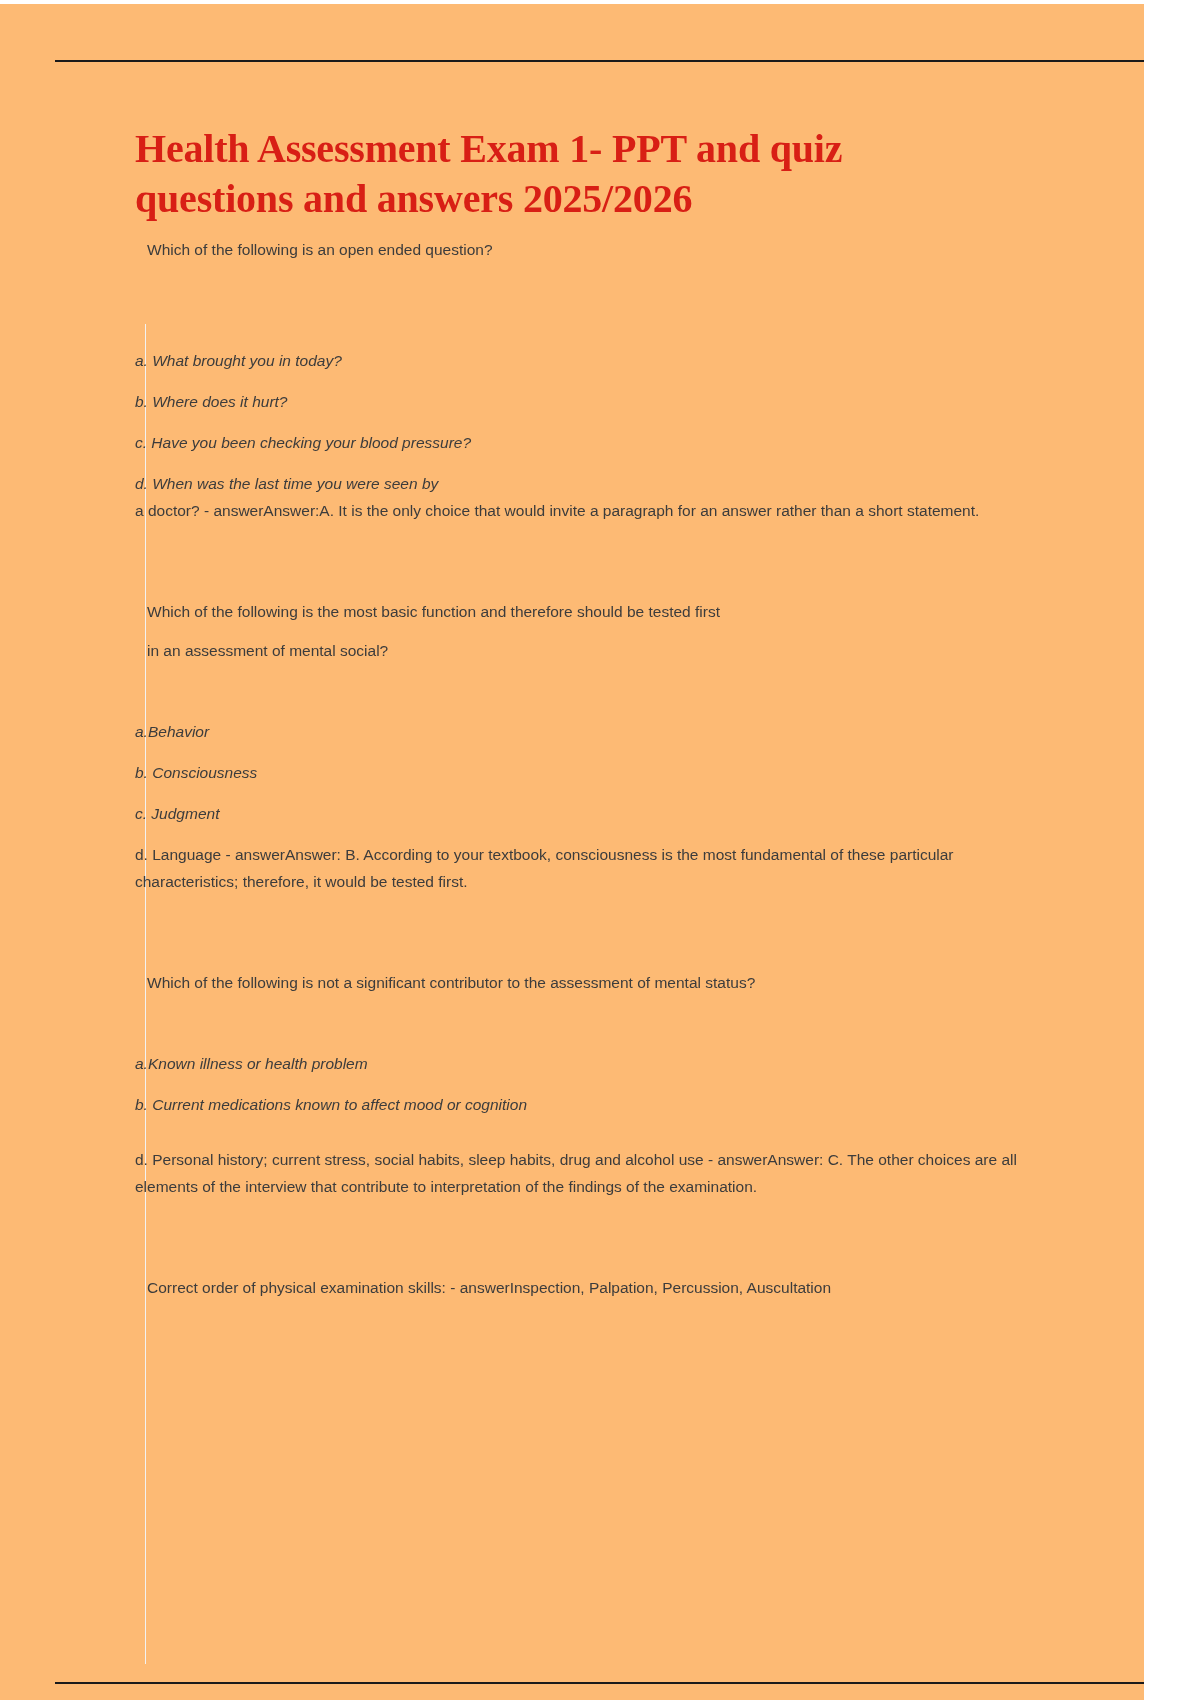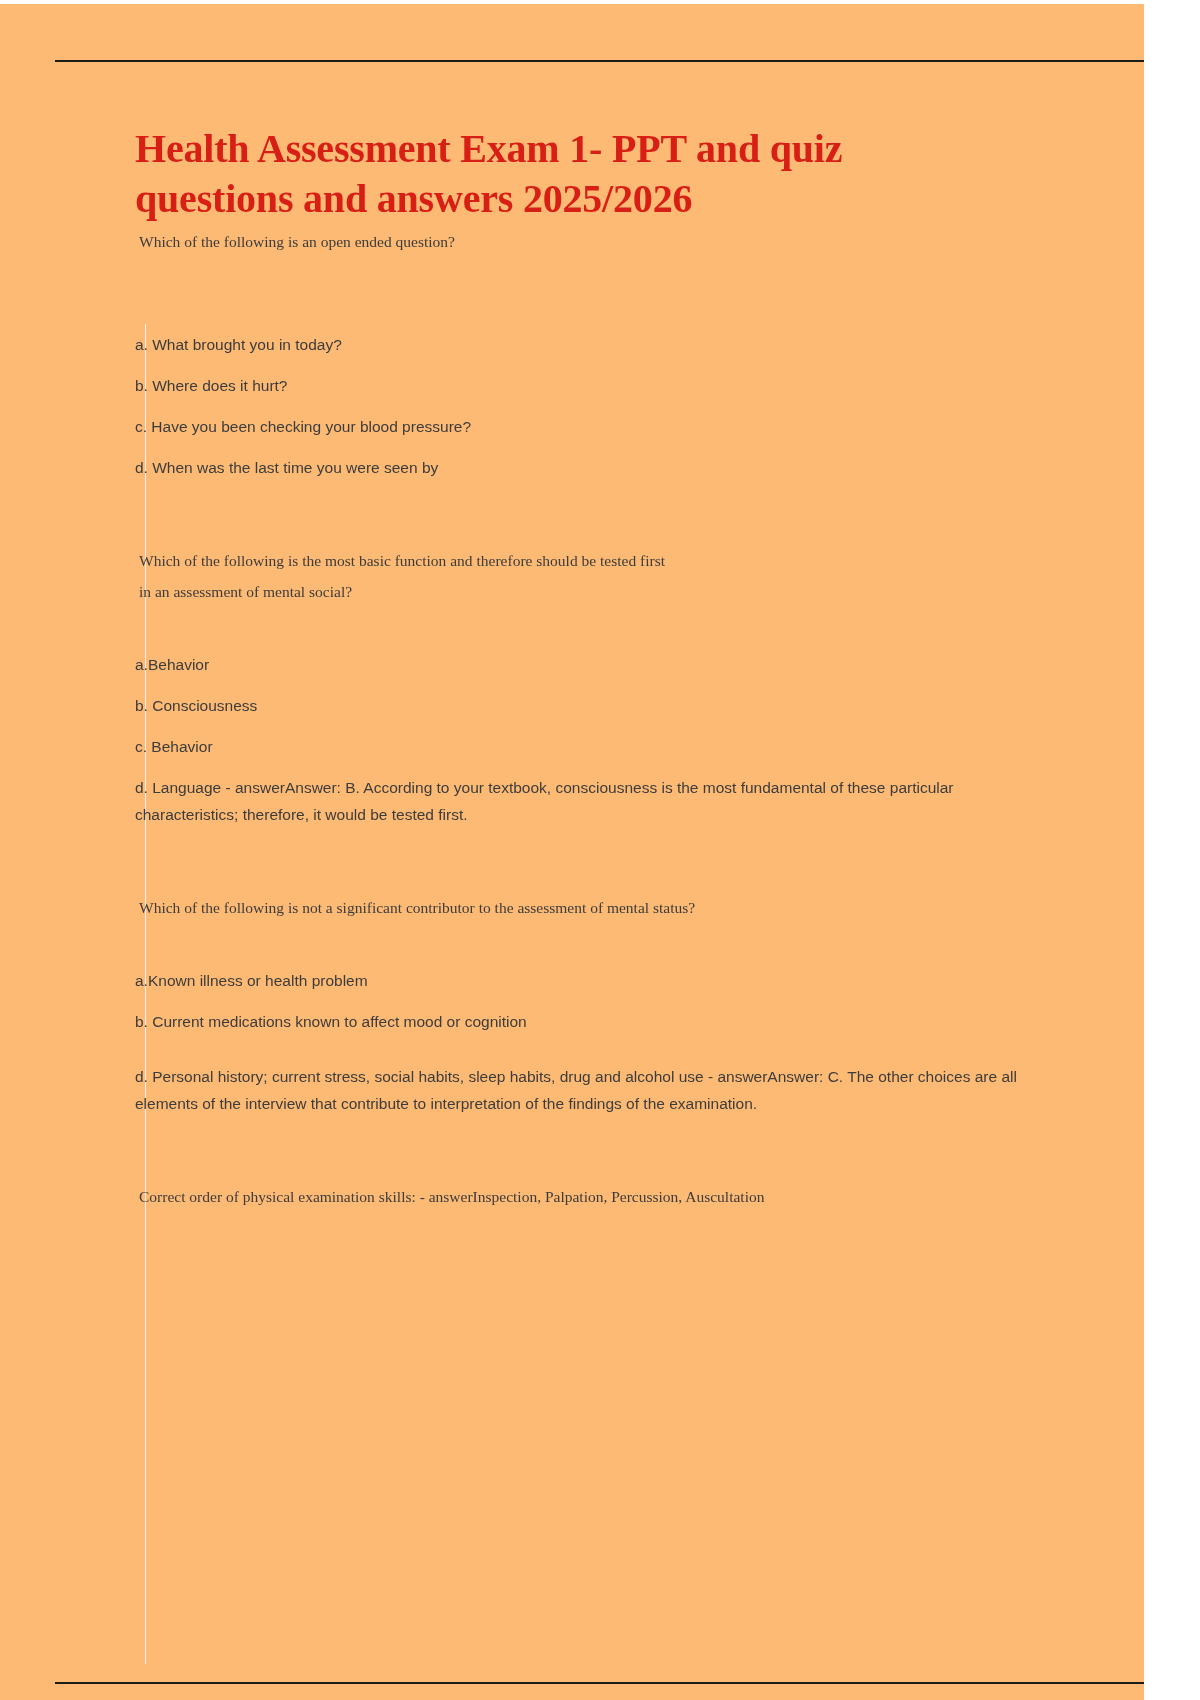--- a/index.html
+++ b/index.html
@@ -70,22 +70,22 @@
     color: #3c3c3c;
     font-weight: 400;
   }
 
   
   .gap-xs { height: 14px; }
   .gap-m  { height: 42px; }
   .gap-l  { height: 62px; }
   .gap-xl { height: 72px; }
 
-  .q-line { margin: 4px; font-family: Liberation Serif, serif; }
-  .opt    { margin: 0; }
+  .q-line { margin: 12px; }
+  .opt    { margin: 0; font-style: italic; }
   .ans    { margin: 0; }
 </style>
 </head>
 <body>
 
 <div class="page">
 
   <div class="rule rule-top"></div>
   <div class="col-guide"></div>
 
@@ -100,31 +100,32 @@
 
       <p class="q-line">Which of the following is an open ended question?</p>
       <div class="gap-xl"></div>
       <p class="opt">a. What brought you in today?</p>
       <div class="gap-xs"></div>
       <p class="opt">b. Where does it hurt?</p>
       <div class="gap-xs"></div>
       <p class="opt">c. Have you been checking your blood pressure?</p>
       <div class="gap-xs"></div>
       <p class="opt">d. When was the last time you were seen by</p>
+      <p class="ans">a doctor? - answerAnswer:A. It is the only choice that would invite a paragraph for an answer rather than a short statement.</p>
 
       <div class="gap-l"></div>
 
       <p class="q-line">Which of the following is the most basic function and therefore should be tested first</p>
       <p class="q-line">in an assessment of mental social?</p>
       <div class="gap-m"></div>
       <p class="opt">a.Behavior</p>
       <div class="gap-xs"></div>
       <p class="opt">b. Consciousness</p>
       <div class="gap-xs"></div>
-      <p class="opt">c. Behavior</p>
+      <p class="opt">c. Judgment</p>
       <div class="gap-xs"></div>
       <p class="ans">d. Language - answerAnswer: B. According to your textbook, consciousness is the most fundamental of these particular characteristics; therefore, it would be tested first.</p>
 
       <div class="gap-l"></div>
 
       <p class="q-line">Which of the following is not a significant contributor to the assessment of mental status?</p>
       <div class="gap-m"></div>
       <p class="opt">a.Known illness or health problem</p>
       <div class="gap-xs"></div>
       <p class="opt">b. Current medications known to affect mood or cognition</p>

